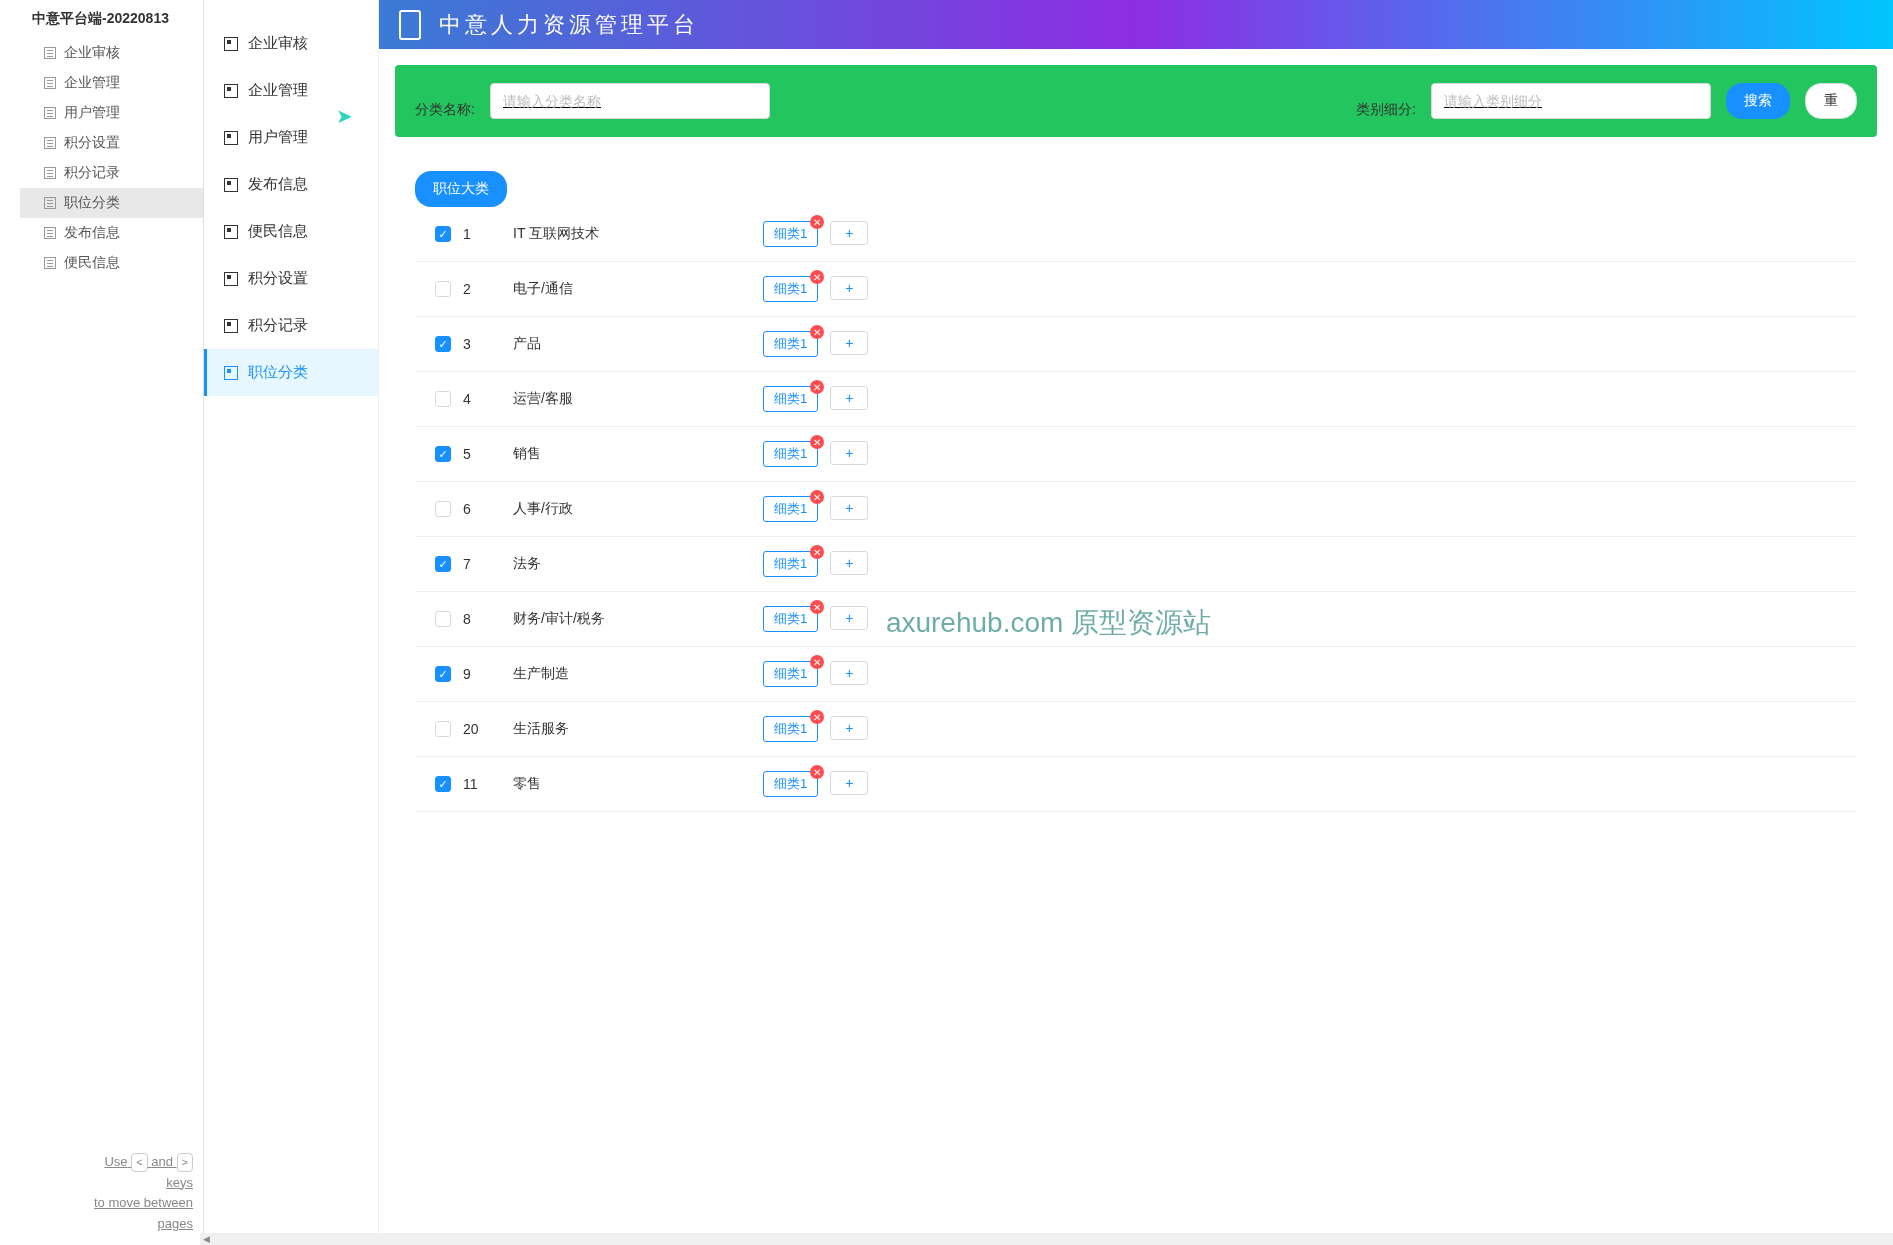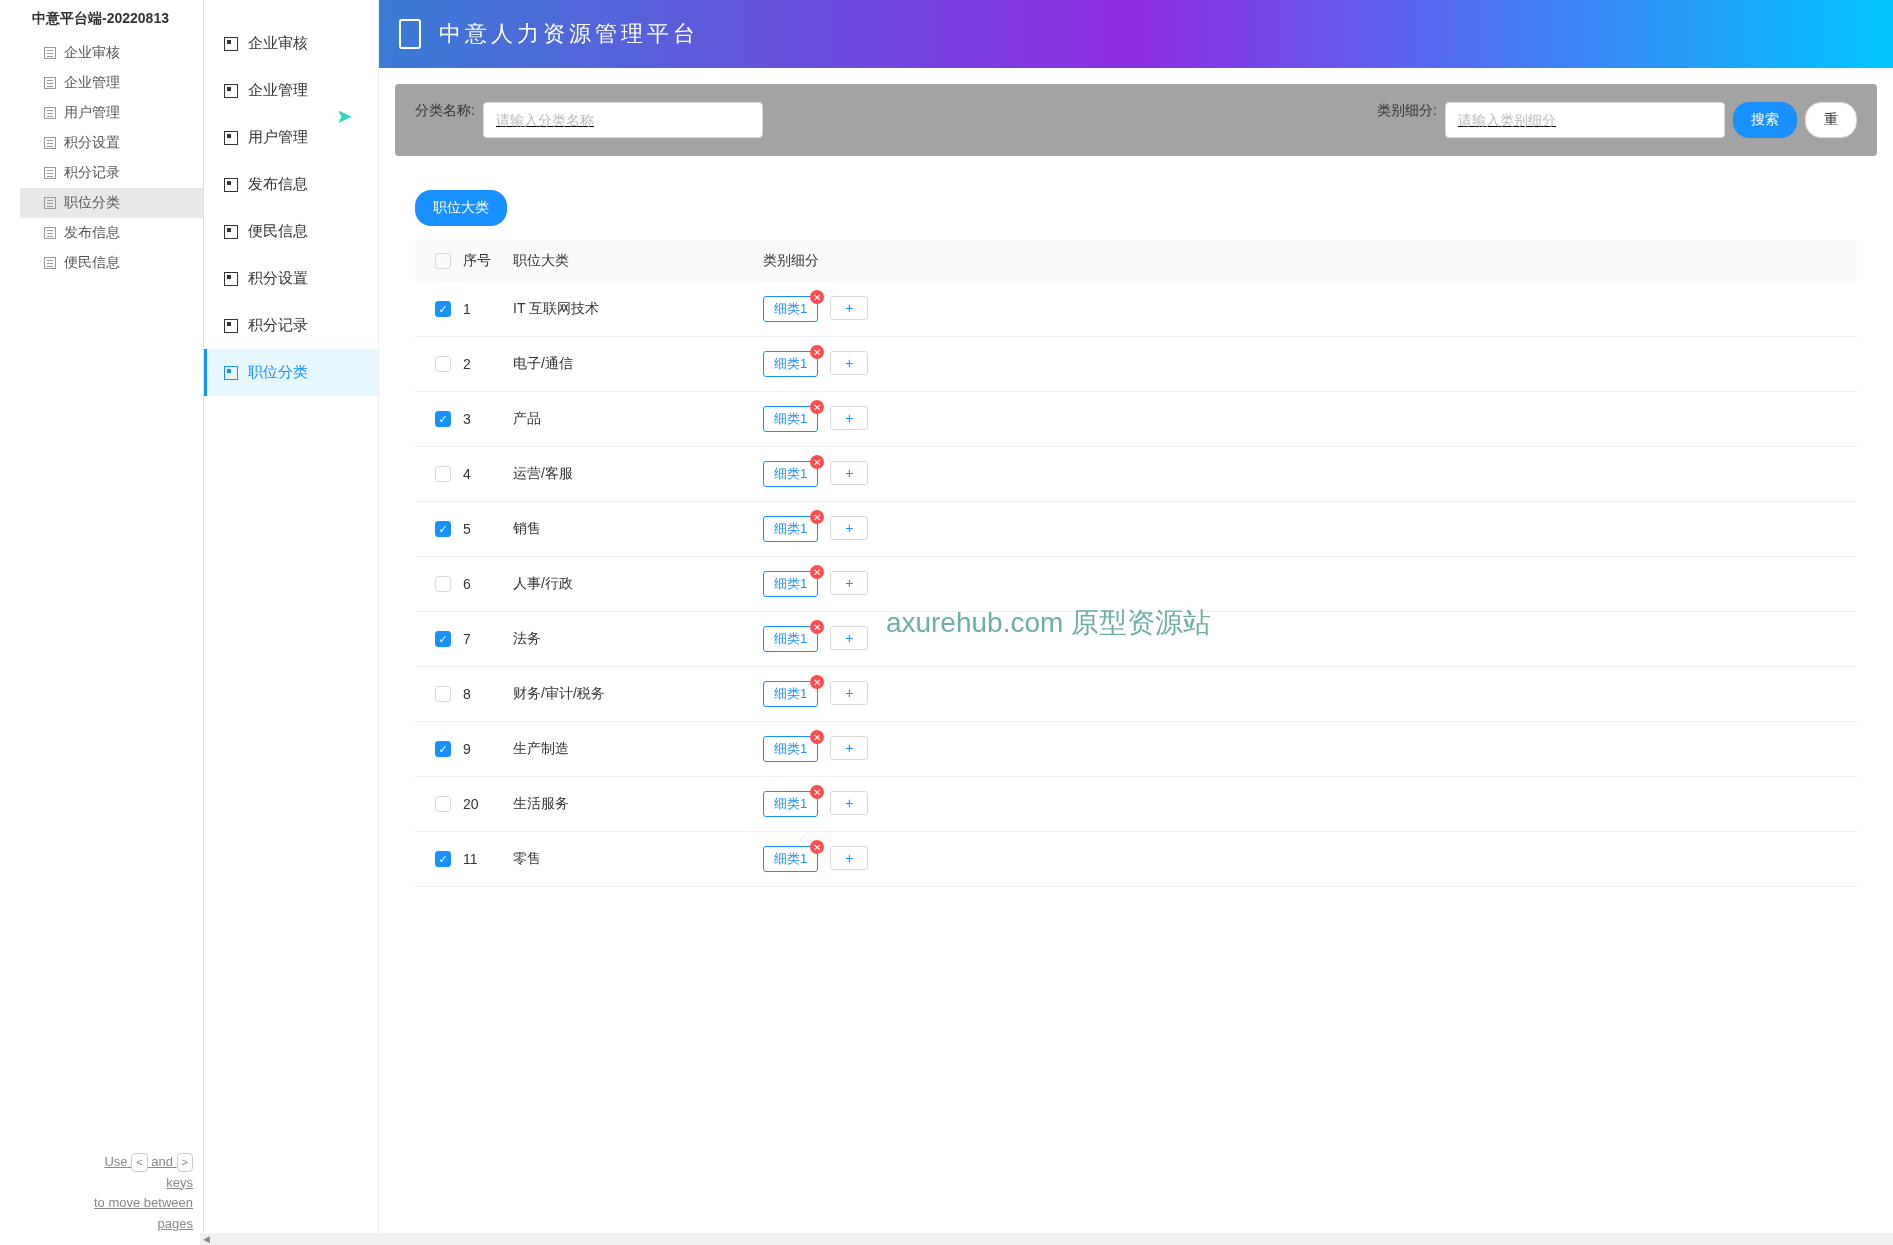--- a/index.html
+++ b/index.html
@@ -22,24 +22,24 @@
 
 
 .subnav { width:175px; border-right:1px solid #eee; padding-top:20px; }
 .subnav-item { display:flex; align-items:center; padding:14px 20px; font-size:15px; color:#333; cursor:pointer; }
 .subnav-item.active { background:#e6f7ff; color:#1890ff; border-left:3px solid #1890ff; padding-left:17px; }
 .subnav-item .sq-icon { width:14px; height:14px; border:1.5px solid currentColor; margin-right:10px; position:relative; }
 .subnav-item .sq-icon::after { content:""; position:absolute; left:2px; top:2px; width:4px; height:4px; background:currentColor; }
 
 
 .main { flex:1; display:flex; flex-direction:column; overflow:hidden; }
-.header-banner { height:68px; background:linear-gradient(90deg,#3a7bd5 0%,#8e2de2 50%,#00c6ff 100%); display:flex; align-items:center; padding:0 20px; color:#fff; font-size:22px; font-weight:500; letter-spacing:4px;text-align:center; }
+.header-banner { height:49px; background:linear-gradient(90deg,#3a7bd5 0%,#8e2de2 50%,#00c6ff 100%); display:flex; align-items:center; padding:0 20px; color:#fff; font-size:22px; font-weight:500; letter-spacing:4px;text-align:center; }
 .header-banner .logo-icon { width:22px; height:30px; border:2.5px solid #fff; border-radius:3px; margin-right:18px; }
 
-.search-bar { background:#a3a3a3; margin:16px 16px 0 16px; padding:18px 20px; display:flex; align-items:flex-start; gap:8px; border-radius:4px; }
+.search-bar { background:#22c55e; margin:16px 16px 0 16px; padding:18px 20px; display:flex; align-items:flex-end; gap:15px; border-radius:4px; }
 .search-bar label { font-size:14px; color:#333; }
 .search-bar input { height:36px; border:1px solid #d9d9d9; border-radius:4px; padding:0 12px; font-size:14px; width:280px;text-decoration:underline; }
 .search-bar input::placeholder { color:#bbb; }
 .btn { height:36px; padding:0 18px; border:none; border-radius:16px; font-size:14px; cursor:pointer; }
 .btn-primary { background:#1890ff; color:#fff; }
 .btn-default { background:#fff; border:1px solid #d9d9d9; color:#333; }
 
 .table-wrap { background:#fff; margin:16px; padding:18px 20px; border-radius:4px; flex:1; overflow:auto; }
 .table-head { display:flex; align-items:center; padding:12px 8px; background:#fafafa; font-size:14px; color:#333; font-weight:500; margin-top:14px; }
 .col-cb { width:40px; display:flex; justify-content:center; }
@@ -158,28 +158,20 @@
         <input placeholder="请输入分类名称" style="">
         <div style="flex:1"></div>
         <label>类别细分:</label>
         <input placeholder="请输入类别细分" style="">
         <button class="btn btn-primary">搜索</button>
         <button class="btn btn-default">重</button>
       </div>
 
       <div class="table-wrap">
         <button class="btn btn-primary">职位大类</button>
-        <div class="table-head">
-          <div class="col-cb">
-              <span class="cb"></span>
-            </div>
-          <div class="col-idx">序号</div>
-          <div class="col-cat">职位大类</div>
-          <div class="col-sub">类别细分</div>
-        </div>
         <div id="rows">
             <div class="row">
               <div class="col-cb">
                 <span class="cb checked"></span>
               </div>
               <div class="col-idx">1</div>
               <div class="col-cat">IT 互联网技术</div>
               <div class="col-sub"><span class="tag">细类1<span class="del">✕</span></span><span class="add-btn">+</span></div>
             </div>
             <div class="row">

